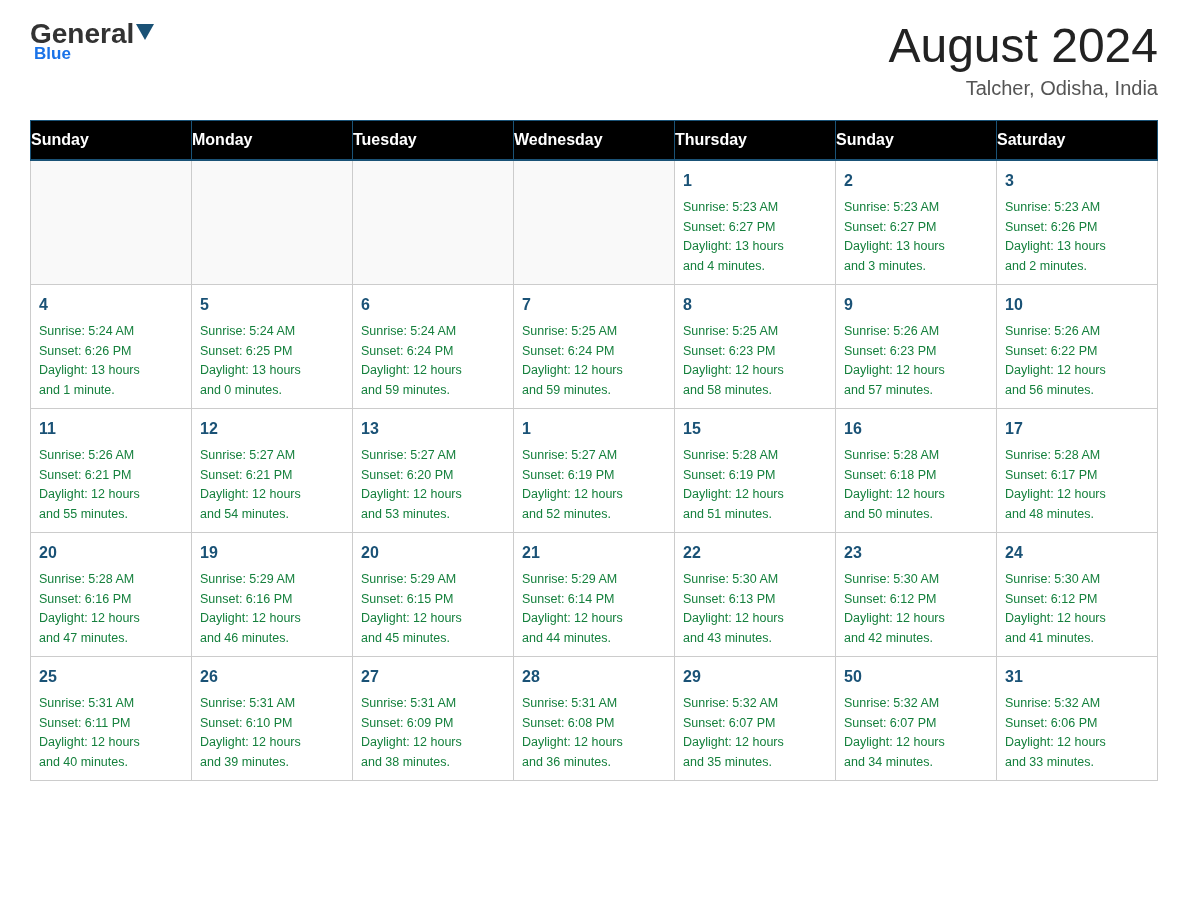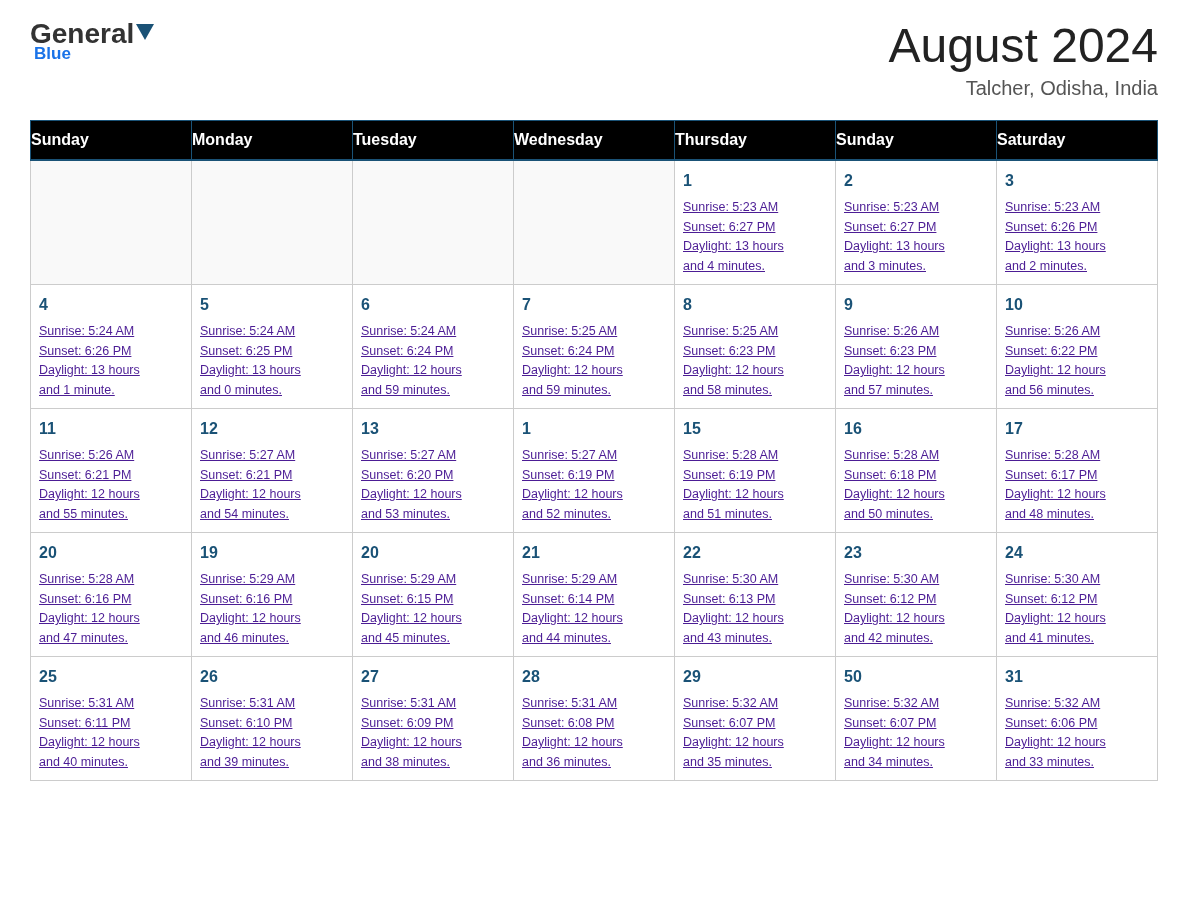--- a/index.html
+++ b/index.html
@@ -74,23 +74,22 @@
     }
     .calendar tbody tr td .day-num {
       font-size: 16px;
       font-weight: bold;
       color: #1a5276;
       display: block;
       margin-bottom: 4px;
     }
     .calendar tbody tr td .day-info {
       font-size: 12.5px;
-      color: #4c1d95;
+      color: #15803d;
       line-height: 1.5;
-      text-decoration: underline;
     }
     .calendar tbody tr:first-child td {
       border-top: 2px solid #1a5276;
     }
     .calendar tbody tr td:empty {
       background: #f9f9f9;
     }
   </style>
 </head>
 <body>

